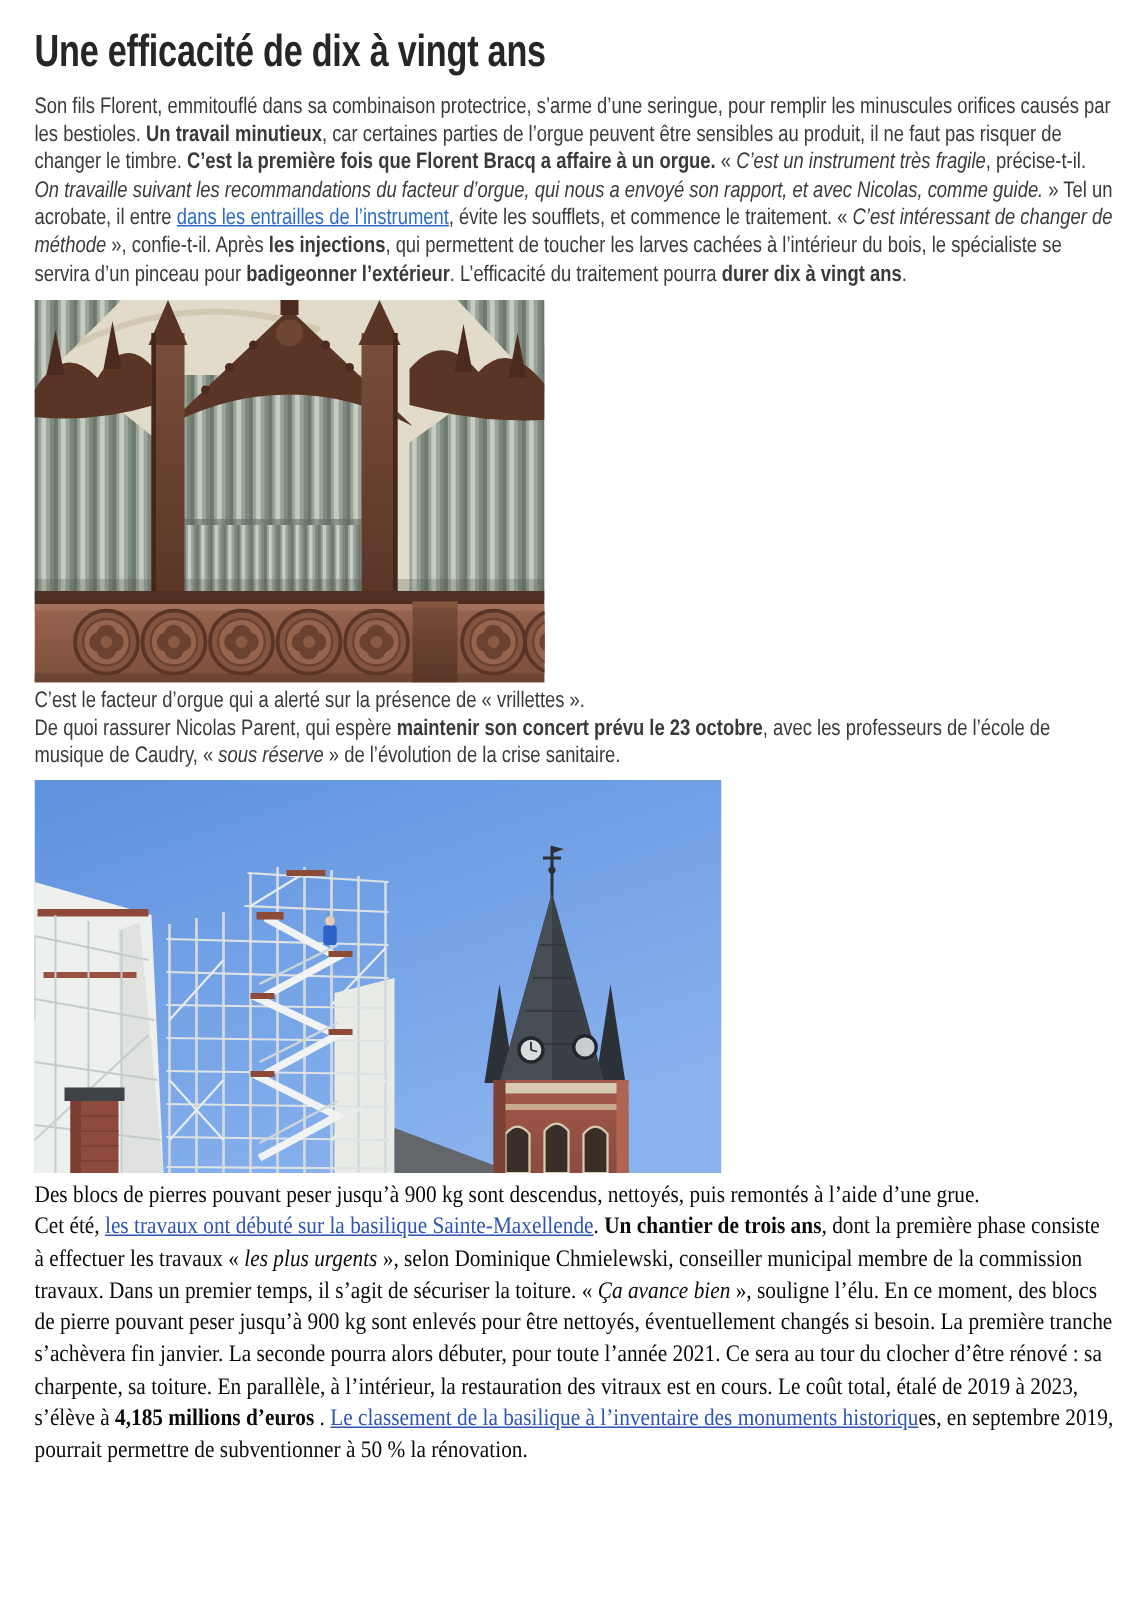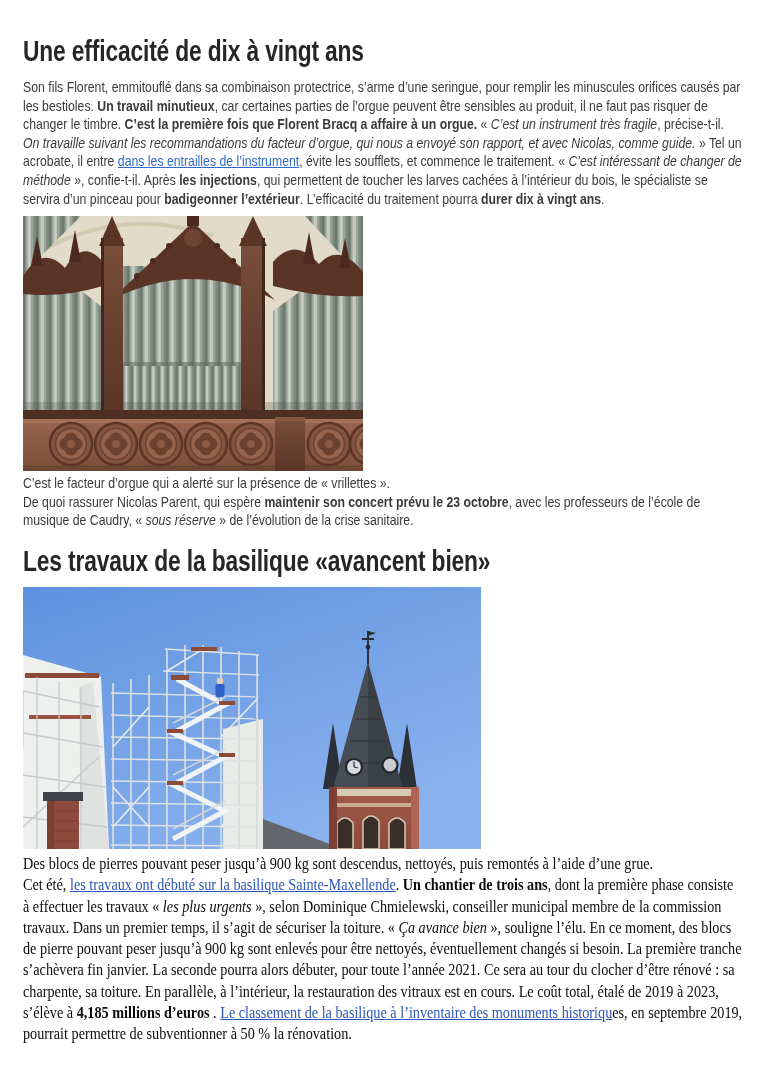--- a/index.html
+++ b/index.html
@@ -1,21 +1,21 @@
 <!DOCTYPE html>
 <html><head>
 <meta charset="utf-8">
 <style>
   html,body{margin:0;padding:0;}
   body{
     width:764px;height:1080px;background:#ffffff;overflow:hidden;
     font-family:"Liberation Sans","DejaVu Sans",sans-serif;
     -webkit-font-smoothing:antialiased;
   }
-  .page{padding:16px 0 0 23px;width:741px;overflow:hidden;}
+  .page{padding:0 0 0 23px;width:741px;overflow:hidden;}
 
   
   h1{
     margin:0;font-weight:700;color:#262626;font-size:30px;line-height:34px;
     transform:scaleX(0.76);transform-origin:0 0;white-space:nowrap;
     letter-spacing:-0.2px;
   }
   .h1-wrap{margin:18px 0 10px 0;height:34px;}
   .h2-wrap{margin:14px 0 9px 0;height:34px;}
 
@@ -143,23 +143,20 @@
         <rect x="252" y="201" width="30" height="4" fill="#85573f"></rect>
         <use href="#qf" x="306" y="228"></use>
         <use href="#qf" x="348" y="228"></use>
       </g>
     </svg>
   </figure>
 
   <div class="sx">C’est le facteur d’orgue qui a alerté sur la présence de « vrillettes ».</div>
   <div class="sx"><span>De quoi rassurer Nicolas Parent, qui espère </span><span class="b">maintenir son concert prévu le 23 octobre</span><span>, avec les professeurs de l’école de musique de Caudry, « </span><span class="i">sous réserve</span><span> » de l’évolution de la crise sanitaire.</span></div>
 
-  <div class="h2-wrap">
-    <h1>Les travaux de la basilique «avancent bien»</h1>
-  </div>
 
   <figure class="fig-basilica">
     <svg viewBox="0 0 458 262" width="458" height="262">
       <defs>
         <linearGradient id="sky" x1="0" y1="0" x2="0.6" y2="1">
           <stop offset="0" stop-color="#5e92de"></stop>
             <stop offset="1" stop-color="#8ab2ee"></stop>
         </linearGradient>
         <linearGradient id="brick" x1="0" y1="0" x2="0" y2="1">
           <stop offset="0" stop-color="#a2594a"></stop>

